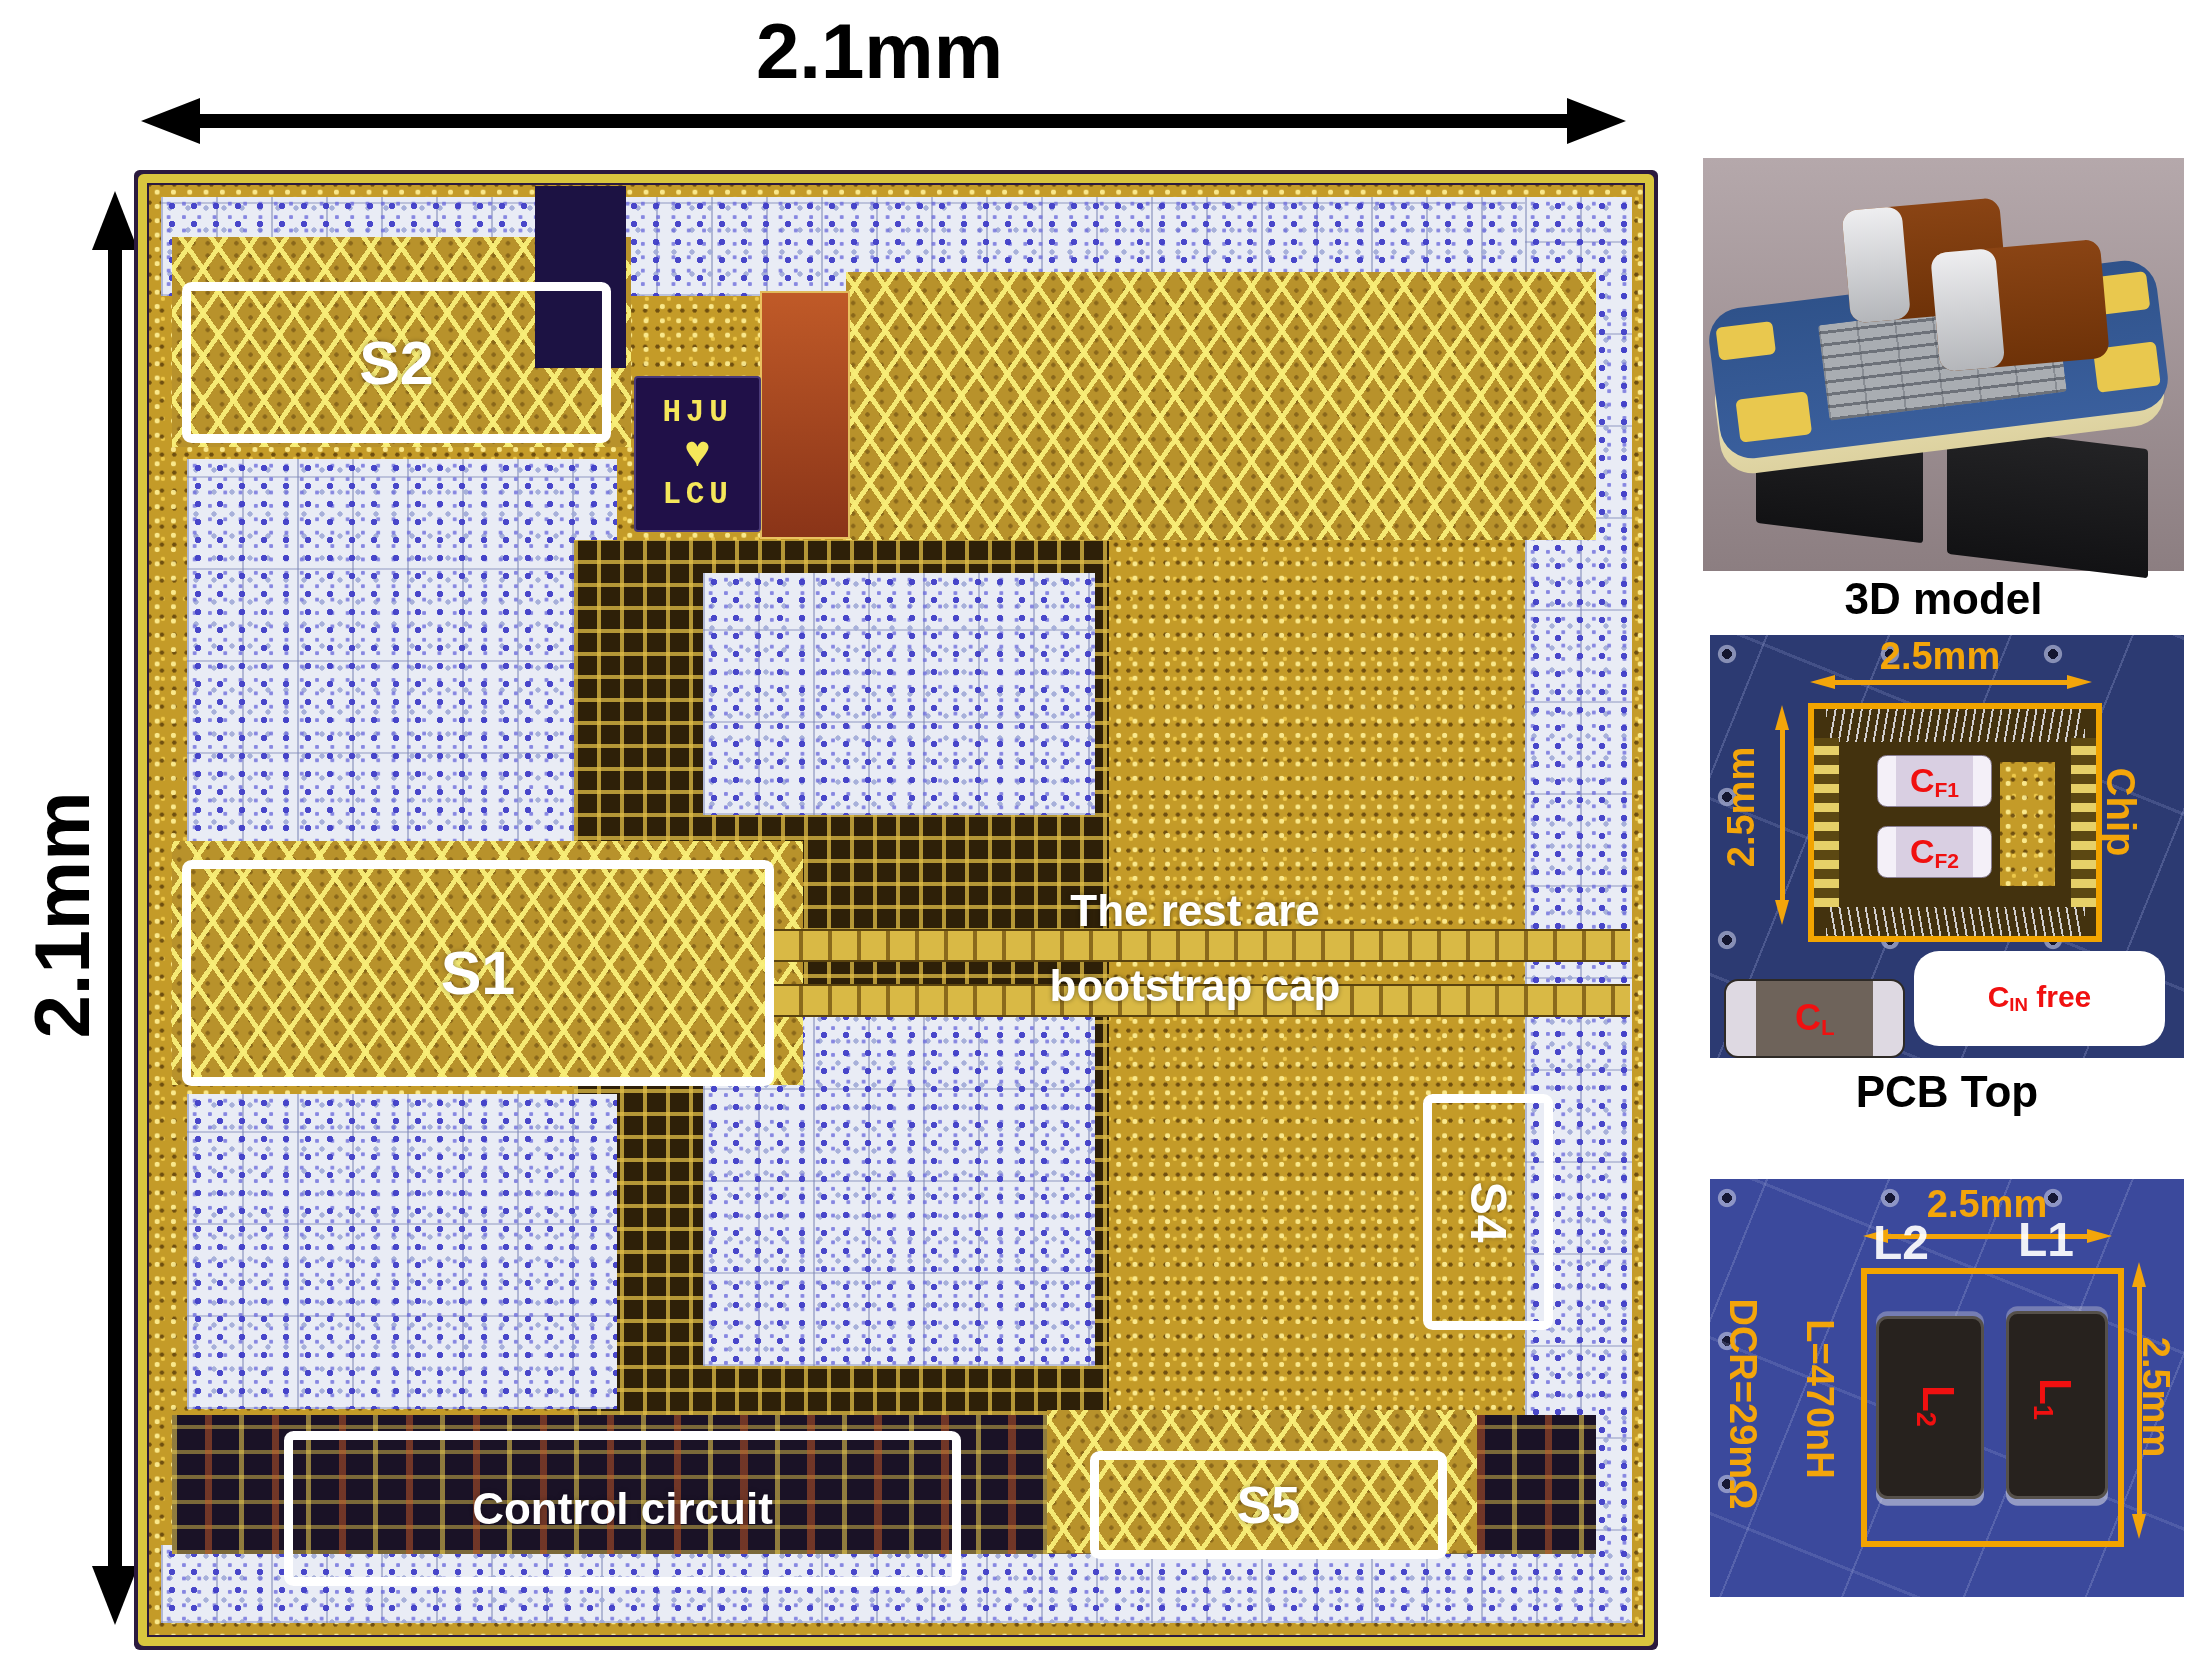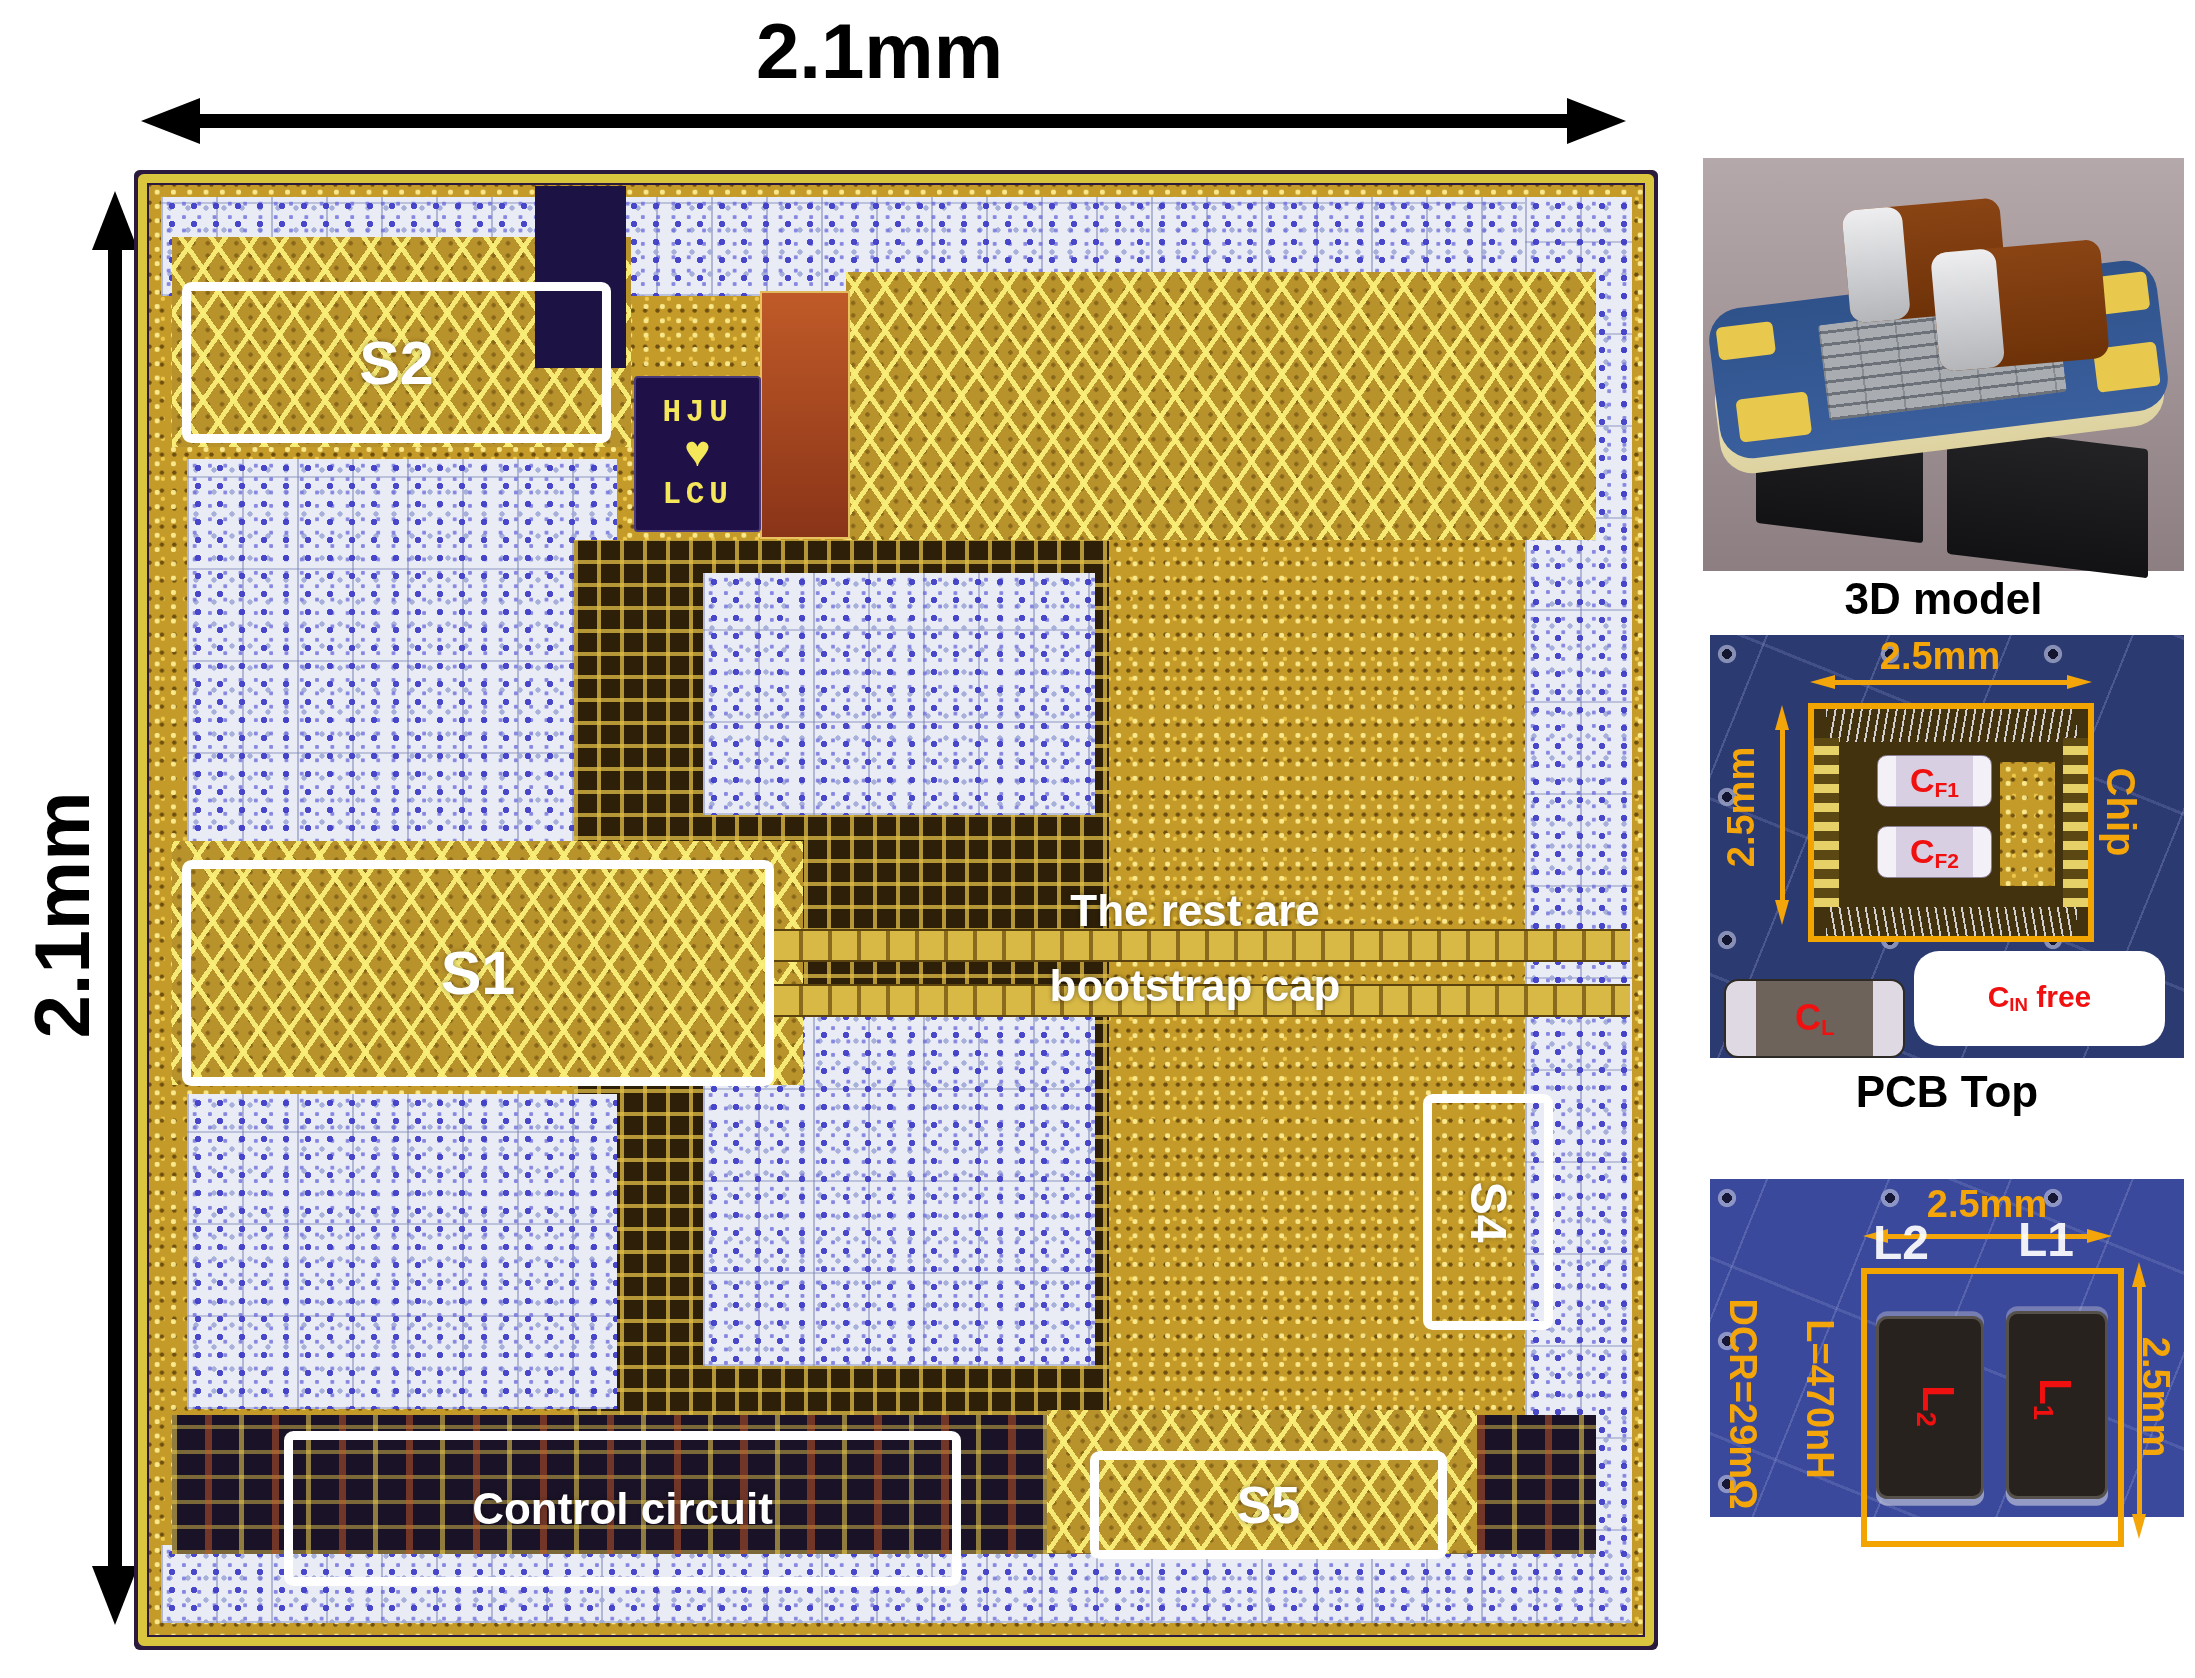--- a/index.html
+++ b/index.html
@@ -221,21 +221,21 @@
       <div class="hl"></div>
       <div class="hr"></div>
     </div>
     <div class="oarrow-v" style="left:65px;top:70px;height:220px;">
       <div class="sh"></div>
       <div class="ht"></div>
       <div class="hb"></div>
     </div>
     <div class="odim rot-ccw" style="left:-27px;top:151px;width:115px;height:42px;">2.5mm</div>
 
-    <div class="chipbox" style="left:98px;top:68px;width:274px;height:227px;">
+    <div class="chipbox" style="left:98px;top:68px;width:274px;height:227px;padding-left:8px;">
       <div class="fr-top"></div>
       <div class="fr-bot"></div>
       <div class="fr-l"></div>
       <div class="fr-r"></div>
       <div class="region tex-gold" style="left:186px;top:53px;width:55px;height:124px;"></div>
       <div class="wcap" style="left:63px;top:46px;width:113px;height:50px;">
         <span><span>C</span><sub>F1</sub></span>
       </div>
       <div class="wcap" style="left:63px;top:117px;width:113px;height:50px;">
         <span><span>C</span><sub>F2</sub></span>
@@ -247,21 +247,21 @@
     <div class="clcap" style="left:14.3px;top:344px;width:177px;height:75px;">
       <span><span>C</span><sub>L</sub></span>
     </div>
 
     <div class="cinbox" style="left:204px;top:316px;width:251px;height:95px;">
       <span><span>C</span><sub>IN</sub><span> free</span></span>
     </div>
   </div>
   <div class="cap" style="left:1710px;top:1067px;width:474px;">PCB Top</div>
 
-  <div class="pcb" style="left:1710px;top:1179px;width:474px;height:338px;background:#3b499c;">
+  <div class="pcb" style="left:1710px;top:1179px;width:474px;height:418px;background:#3b499c;">
     <div class="silk" style="left:163px;top:36px;">L2</div>
     <div class="silk" style="left:308px;top:32.5px;">L1</div>
 
     <div class="odim" style="left:143px;top:3.8px;width:268px;">2.5mm</div>
     <div class="oarrow-h" style="left:153px;top:50px;width:249px;">
       <div class="sh"></div>
       <div class="hl"></div>
       <div class="hr"></div>
     </div>
 

